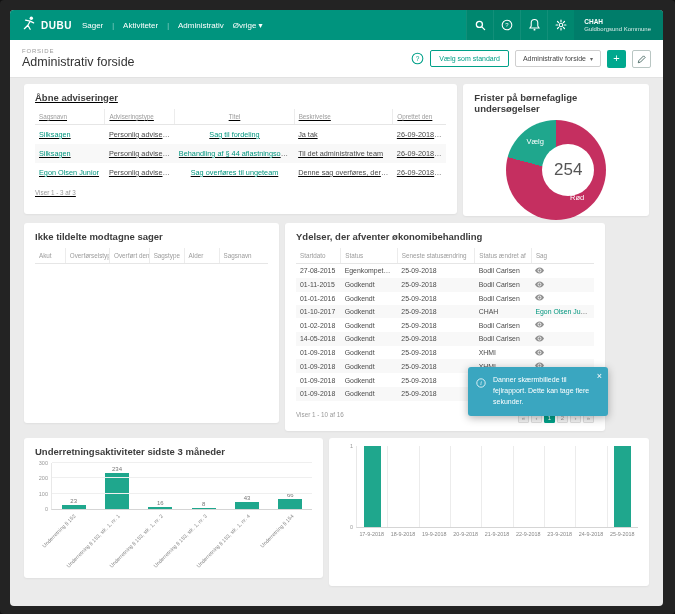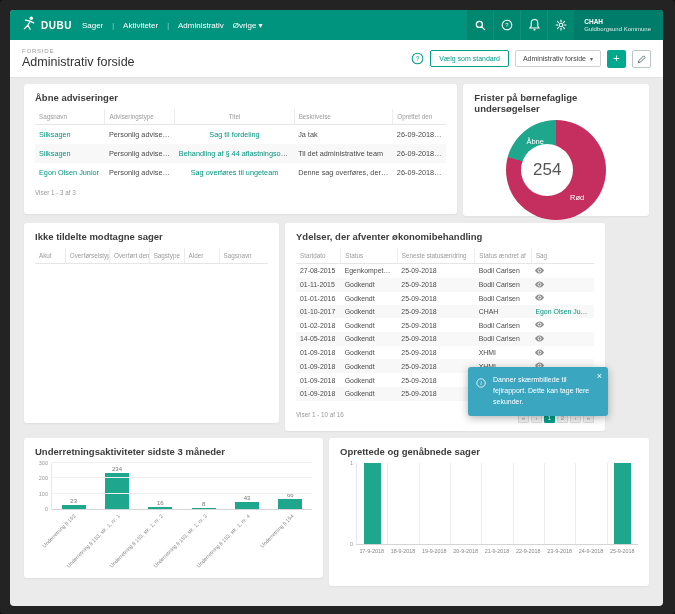--- a/index.html
+++ b/index.html
@@ -31,21 +31,21 @@
   .btn-select .caret { color:#666; font-size:6px; }
   .btn-teal { background:#00A88E; color:#fff; border:none; width:19px; height:18px; font-size:11px; line-height:1; border-radius:2px; cursor:pointer; }
   .btn-outline-icon { border:1px solid #b9c6c3; background:#fff; width:19px; height:18px; border-radius:2px; display:flex; align-items:center; justify-content:center; cursor:pointer; }
 
   
   .content { flex:1; padding:6px 14px; overflow:hidden; }
   .row { display:flex; gap:6px; margin-bottom:7px; align-items:flex-start; }
   .panel { background:#fff; border-radius:3px; padding:8px 11px; box-shadow:0 1px 2px rgba(0,0,0,.05); position:relative; }
   .panel-title { font-size:9.5px; font-weight:bold; color:#3c3c3c; margin-bottom:6px; }
 
-  .p-advis { width:492px; height:130px; }
+  .p-advis { width:492px; height:130px;text-decoration:underline; }
   .p-donut { width:209px; height:132px; }
   .p-unassigned { width:255px; height:200px; }
   .p-ydelser { width:320px; height:208px; }
   .p-chart1 { width:299px; height:140px; }
   .p-chart2 { width:320px; height:148px; }
 
   
   table { width:100%; border-collapse:collapse; table-layout:fixed; }
   th { font-size:6.3px; color:#9b9b9b; font-weight:normal; text-align:left; padding:4px 4px; border-bottom:1px solid #e6e6e6; white-space:nowrap; overflow:hidden; }
   th + th { border-left:1px solid #ececec; }
@@ -70,21 +70,21 @@
   .p-ydelser th:nth-child(3), .p-ydelser td:nth-child(3) { width:26%; }
   .p-ydelser th:nth-child(4), .p-ydelser td:nth-child(4) { width:19%; }
   .p-ydelser th:nth-child(5), .p-ydelser td:nth-child(5) { width:21%; }
   .foot-flex { display:flex; align-items:center; justify-content:space-between; margin-top:5px; }
   .pgbtn { min-width:11px; height:11px; border:1px solid #ddd; background:#f4f4f4; color:#999; font-size:6px; display:inline-flex; align-items:center; justify-content:center; margin-left:2px; border-radius:1px; cursor:pointer; padding:0 2px; }
   .pgbtn.active { background:#00A088; border-color:#00A088; color:#fff; }
 
   
   .donut-wrap { position:relative; width:100px; height:100px; margin:2px auto 0; }
   .donut { width:100px; height:100px; border-radius:50%; }
-  .donut-hole { position:absolute; left:15px; top:24px; width:52px; height:52px; background:#fff; border-radius:50%; display:flex; align-items:center; justify-content:center; }
+  .donut-hole { position:absolute; left:36px; top:24px; width:52px; height:52px; background:#fff; border-radius:50%; display:flex; align-items:center; justify-content:center; }
   .donut-total { font-size:17px; color:#555; }
   .donut-lab { position:absolute; color:#fff; font-size:7.5px; transform:translate(-50%,-50%); }
   .lab-green { left:29%; top:21%; }
   .lab-red { left:71%; top:77%;text-align:right; }
 
   
   .barchart { margin-left:16px; }
   .plot { position:relative; height:47px; border-bottom:1px solid #d5d5d5; border-left:1px solid #e8e8e8; }
   .gridline { position:absolute; left:0; right:0; height:1px; background:#efefef; }
   .vline { border-left:1px solid #ececec; }
@@ -228,21 +228,21 @@
                 </tr>
               </tbody>
             </table>
         <div class="table-footer">Viser 1 - 3 af 3</div>
       </section>
 
       <section class="panel p-donut">
         <div class="panel-title">Frister på børnefaglige undersøgelser</div>
         <div class="donut-wrap">
           <div class="donut" id="donut" style="background: conic-gradient(rgb(197, 47, 96) 0deg, rgb(197, 47, 96) 79.1339%, rgb(31, 167, 141) 79.1339%, rgb(31, 167, 141) 100%);"></div>
-          <span class="donut-lab lab-green">Åbne</span>
+          <span class="donut-lab lab-green">Vælg</span>
           <span class="donut-lab lab-red">Rød</span>
           <div class="donut-hole">
             <span class="donut-total">254</span>
           </div>
         </div>
       </section>
     </div>
 
     <div class="row">
       <section class="panel p-unassigned">
@@ -426,21 +426,20 @@
                 <span class="xlab-rot" style="right: 75%;">Underretning § 153, stk. 1, nr. 1</span>
                 <span class="xlab-rot" style="right: 58.3333%;">Underretning § 153, stk. 1, nr. 2</span>
                 <span class="xlab-rot" style="right: 41.6667%;">Underretning § 153, stk. 1, nr. 3</span>
                 <span class="xlab-rot" style="right: 25%;">Underretning § 153, stk. 1, nr. 4</span>
                 <span class="xlab-rot" style="right: 8.33333%;">Underretning § 154</span>
               </div>
         </div>
       </section>
 
       <section class="panel p-chart2">
-        <div class="panel-title">Oprettede og genåbnede sager</div>
         <div class="barchart" id="chart-oprettede">
           <div class="plot">
                 <div class="cols">
                   <div class="col">
                     <div class="bar" style="height: 100%; min-height: 1px; background: rgb(31, 167, 141);"></div>
                   </div>
                   <div class="col vline">
                     <div class="bar" style="height: 0%; background: rgb(31, 167, 141);"></div>
                   </div>
                   <div class="col vline">

